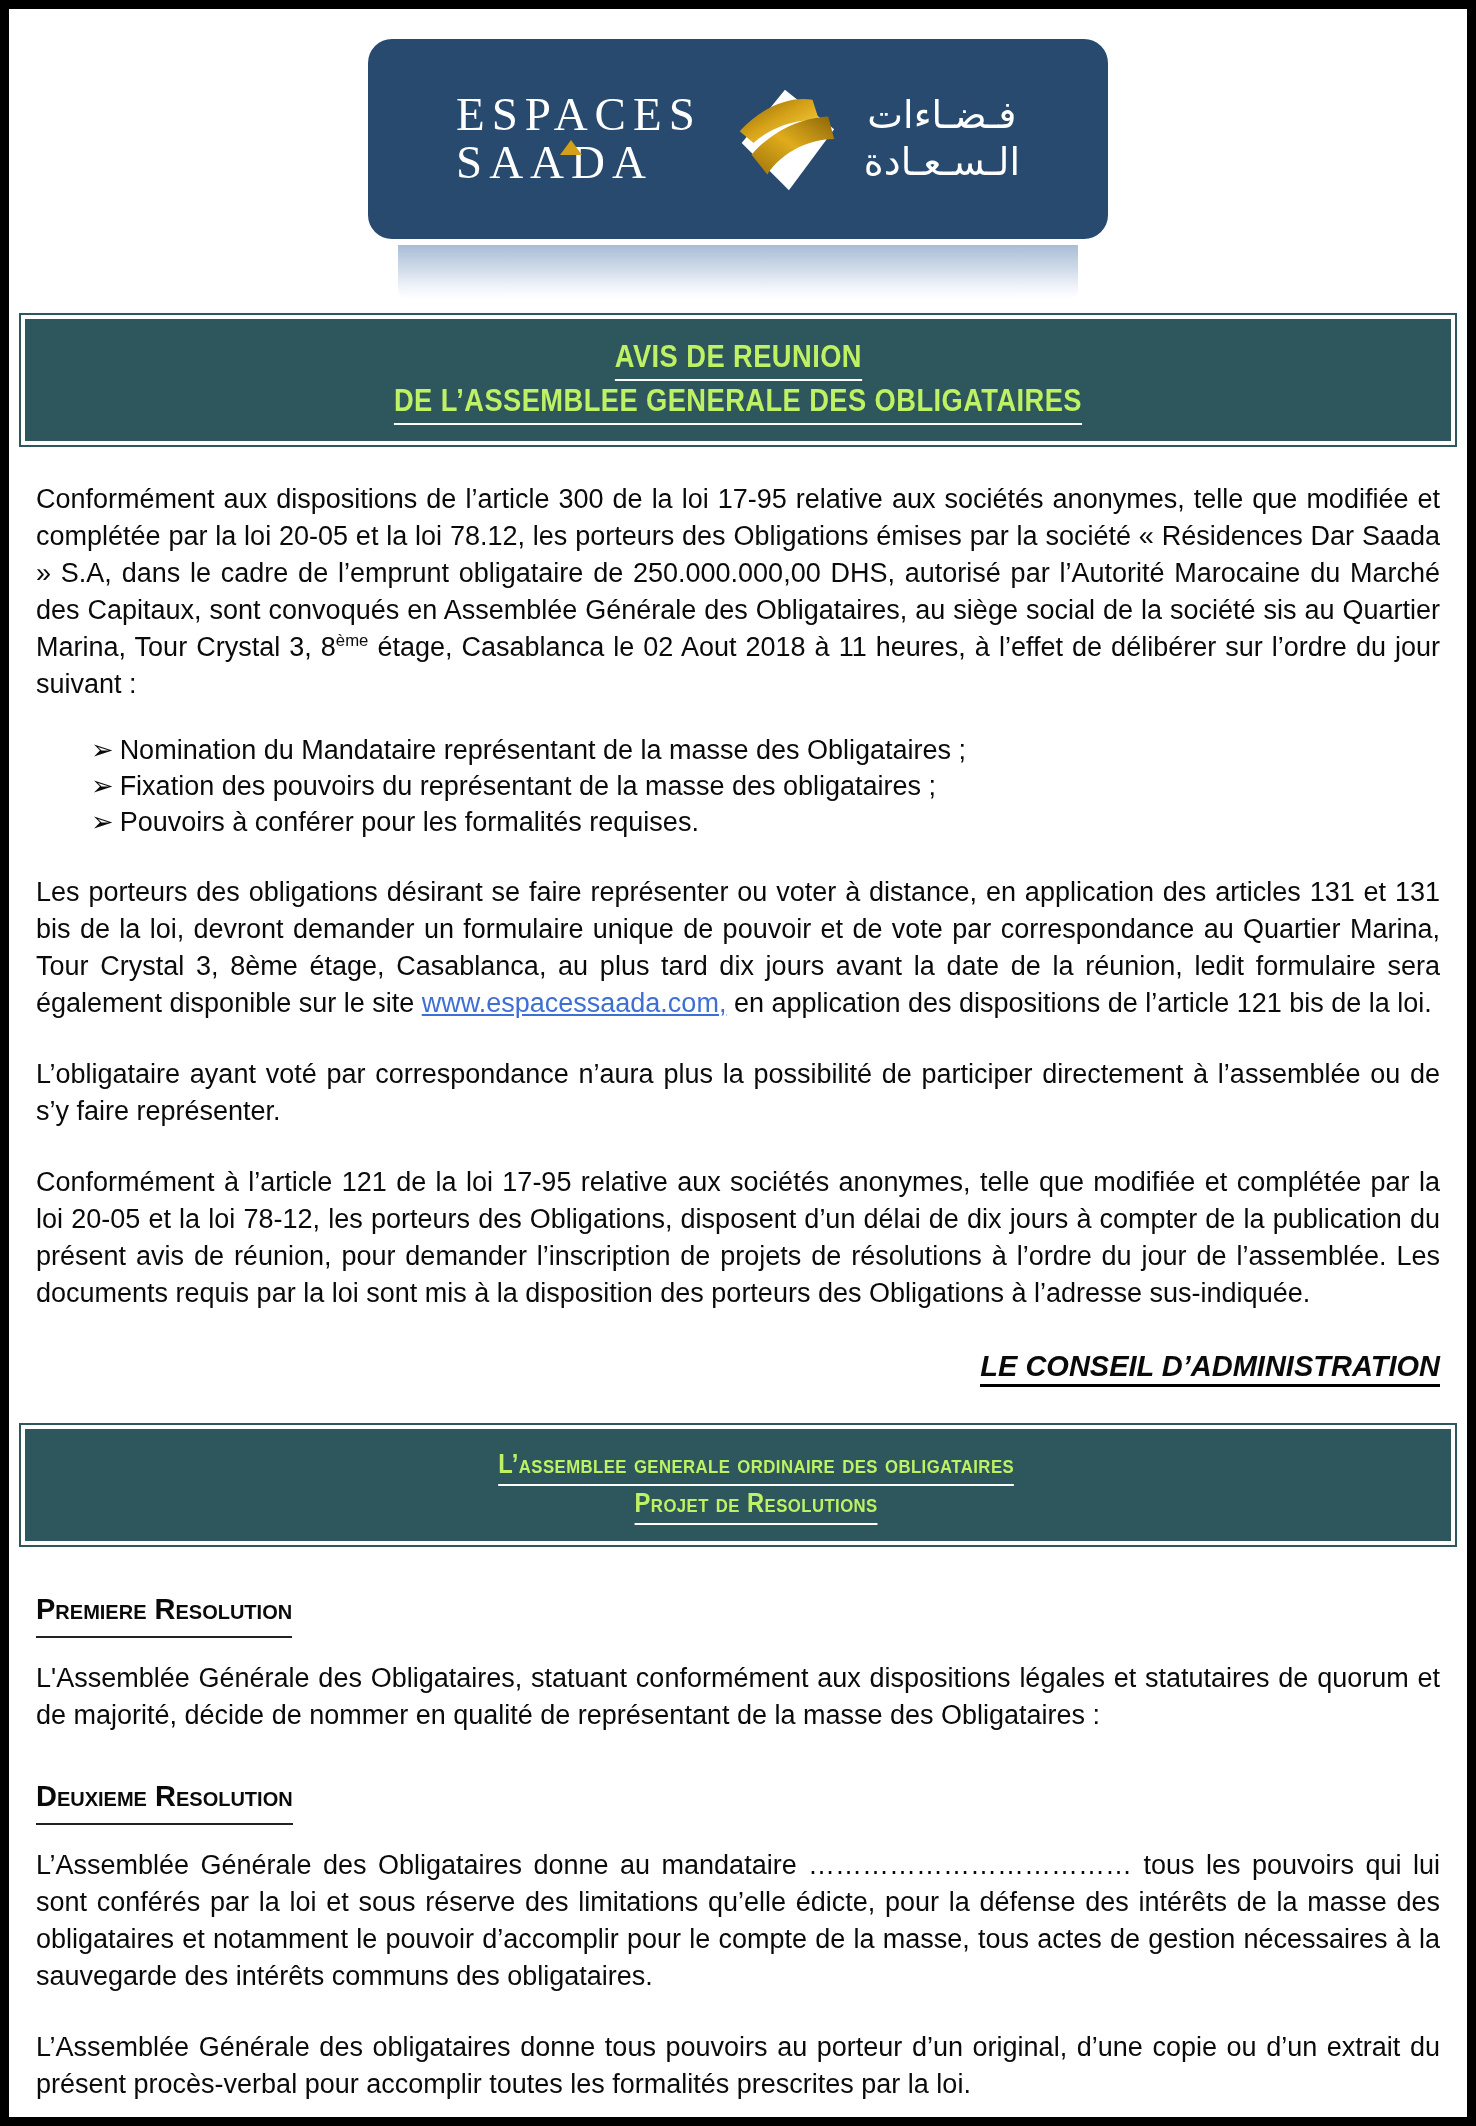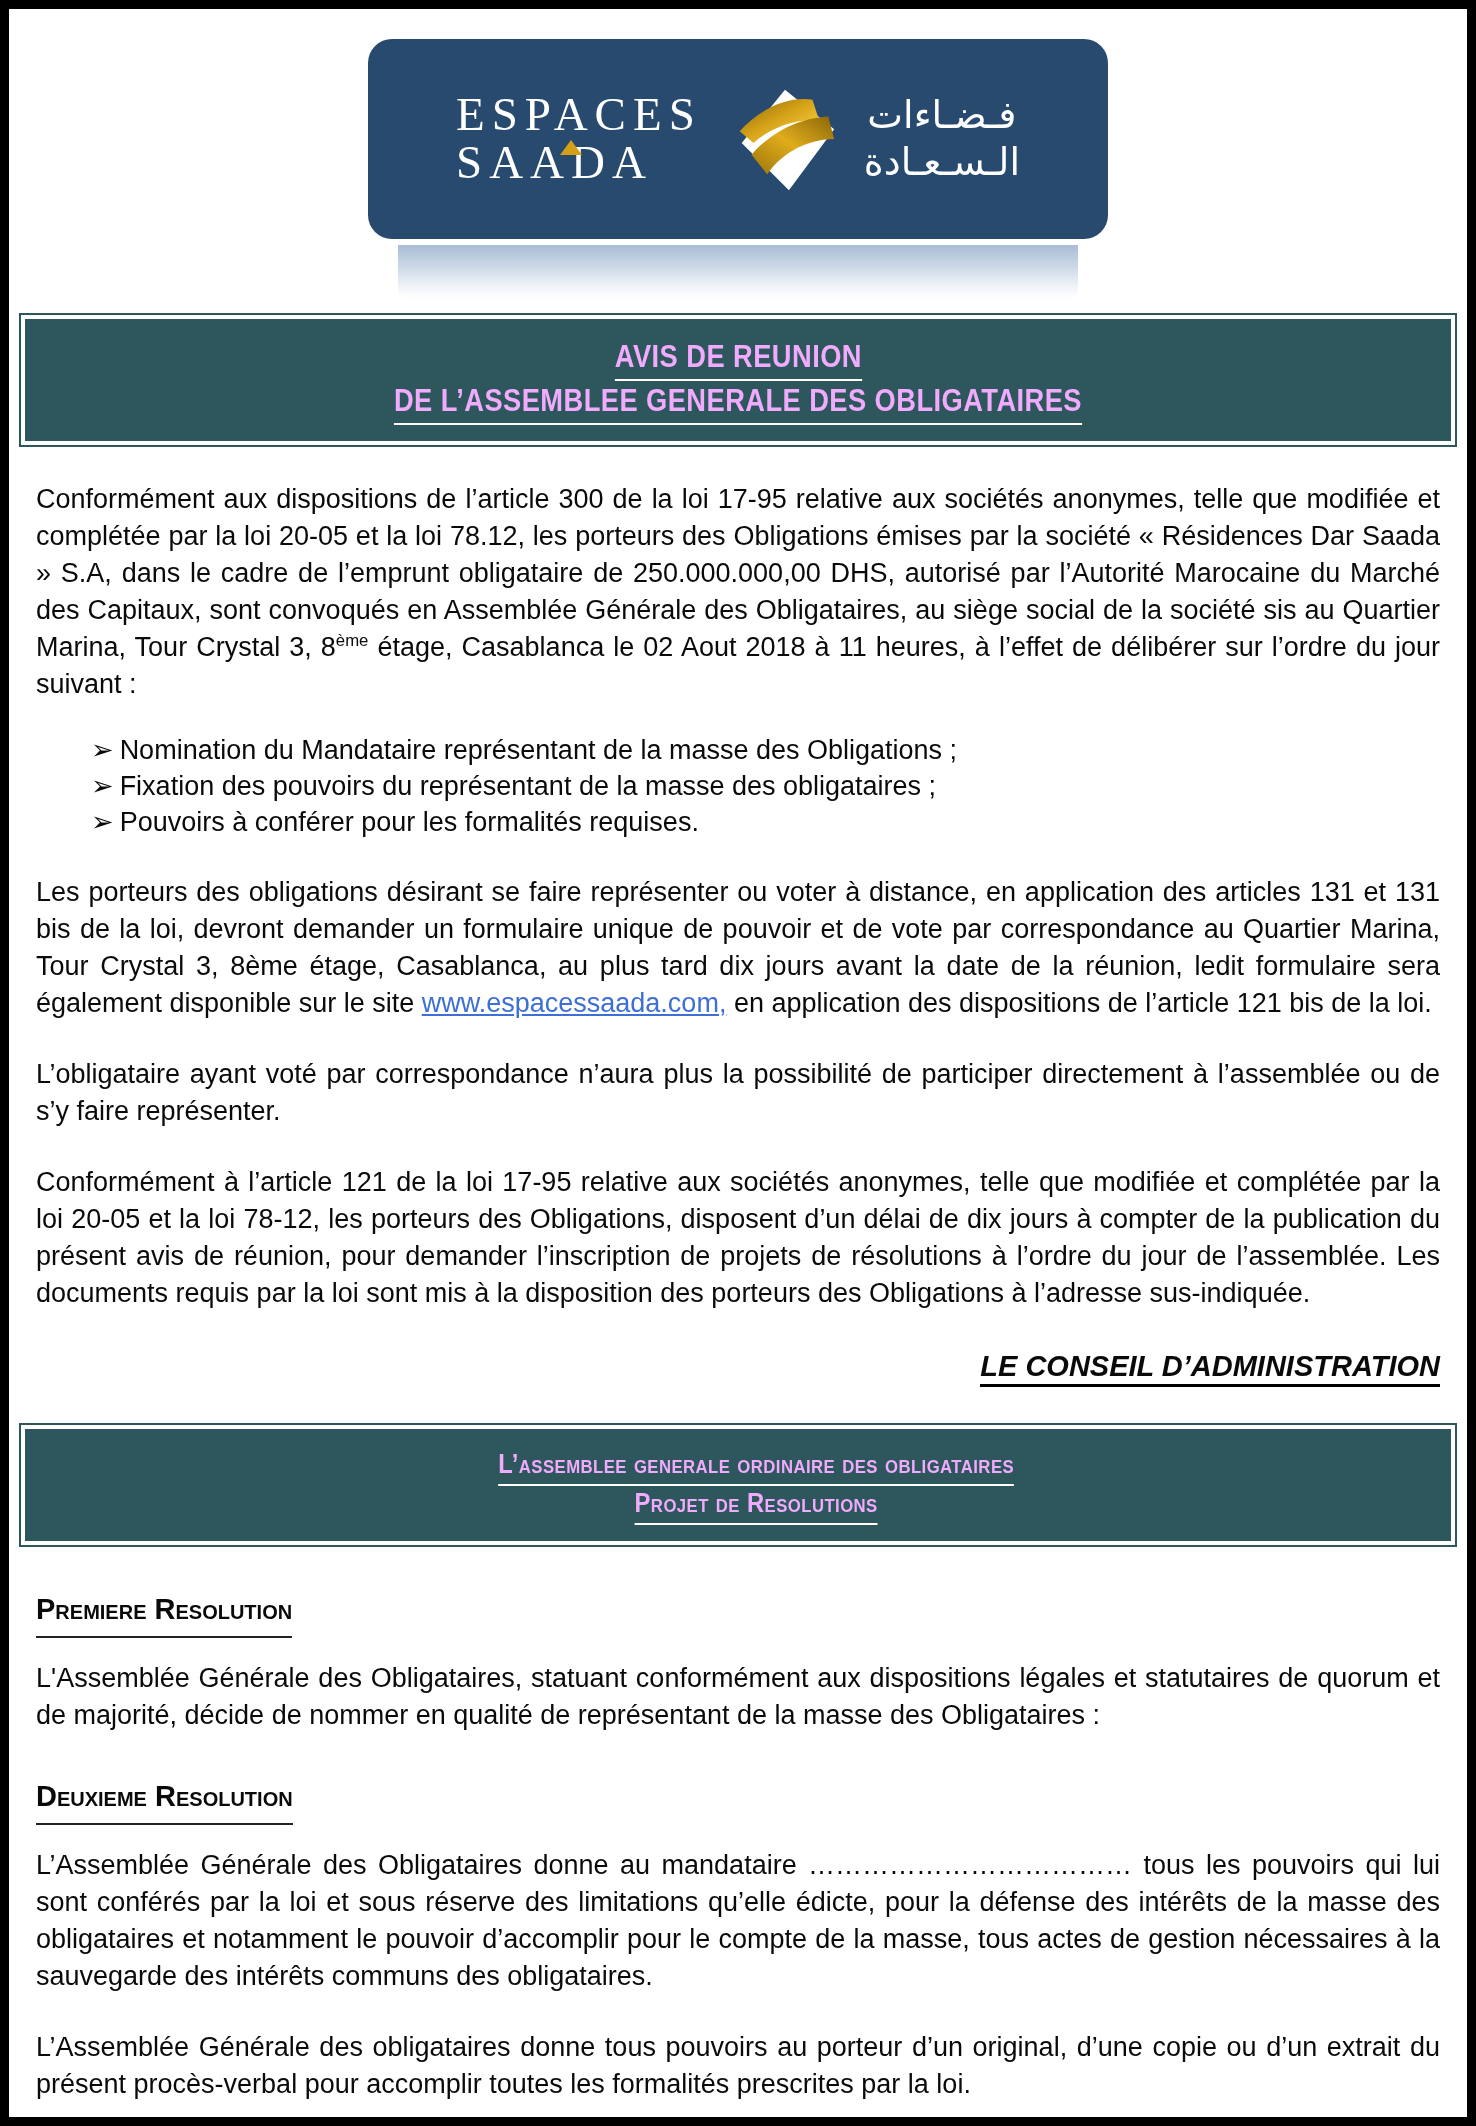--- a/index.html
+++ b/index.html
@@ -51,21 +51,21 @@
     background: linear-gradient(to bottom, #a9bdd6 0%, #ccd8e7 40%, #eef2f8 75%, #ffffff 100%);
   }
 
   
   .band {
     margin: 14px 10px 0 10px;
     background: var(--band-color, #2d575c);
     border: 2px solid var(--band-color, #2d575c);
     box-shadow: inset 0 0 0 4px #ffffff;
     text-align: center;
-    color: #f0abfc;
+    color: #bef264;
   }
   .band-inner { padding: 16px 10px 18px 10px; }
   .band-line { display: block; margin: 8px 0; }
   .band-line .cond {
     display: inline-block;
     transform: scaleX(0.88);
     transform-origin: center;
     font-weight: bold;
     font-size: 31px;
     letter-spacing: 0.5px;
@@ -147,21 +147,21 @@
       <span class="band-line"><span class="cond"><span class="band-u">AVIS DE REUNION</span></span></span>
       <span class="band-line"><span class="cond"><span class="band-u">DE L’ASSEMBLEE GENERALE DES OBLIGATAIRES</span></span></span>
     </div>
   </div>
 
   <div class="content">
 
     <p class="body-par"><span>Conformément aux dispositions de l’article 300 de la loi 17-95 relative aux sociétés anonymes, telle que modifiée et complétée par la loi 20-05 et la loi 78.12, les porteurs des Obligations émises par la société « Résidences Dar Saada » S.A,  dans le cadre de l’emprunt obligataire de 250.000.000,00 DHS, autorisé par l’Autorité Marocaine du Marché des Capitaux, sont convoqués en Assemblée Générale des Obligataires, au siège social de la société sis au Quartier Marina, Tour Crystal 3,  8</span><span class="sup">ème</span><span> étage, Casablanca le 02 Aout 2018 à 11 heures, à l’effet de délibérer sur l’ordre du jour suivant :</span></p>
 
     <ul class="agenda">
-      <li><span class="bullet">➢</span><span>Nomination du Mandataire représentant de la masse des Obligations ;</span></li>
+      <li><span class="bullet">➢</span><span>Nomination du Mandataire représentant de la masse des Obligataires ;</span></li>
       <li><span class="bullet">➢</span><span>Fixation des pouvoirs du représentant de la masse des obligataires ;</span></li>
       <li><span class="bullet">➢</span><span>Pouvoirs à conférer pour les formalités requises.</span></li>
     </ul>
 
     <p class="body-par"><span>Les porteurs des obligations désirant se faire représenter ou voter à distance, en application des articles 131 et 131 bis de la loi, devront demander un formulaire unique de pouvoir et de vote par correspondance au Quartier Marina, Tour Crystal 3, 8ème étage, Casablanca, au plus tard dix jours avant la date de la réunion, ledit formulaire sera également disponible sur le site </span><a class="site-link">www.espacessaada.com,</a><span> en application des dispositions de l’article 121 bis de la loi.</span></p>
 
     <p class="body-par">L’obligataire ayant voté par correspondance n’aura plus la possibilité de participer directement à l’assemblée ou de s’y faire représenter.</p>
 
     <p class="body-par">Conformément à l’article 121 de la loi 17-95 relative aux sociétés anonymes, telle que modifiée et complétée par la loi 20-05 et la loi 78-12, les porteurs des Obligations, disposent d’un délai de dix jours à compter de la publication du présent avis de réunion, pour demander l’inscription de projets de résolutions à l’ordre du jour de l’assemblée. Les documents requis par la loi sont mis à la disposition des porteurs des Obligations à l’adresse sus-indiquée.</p>
 

